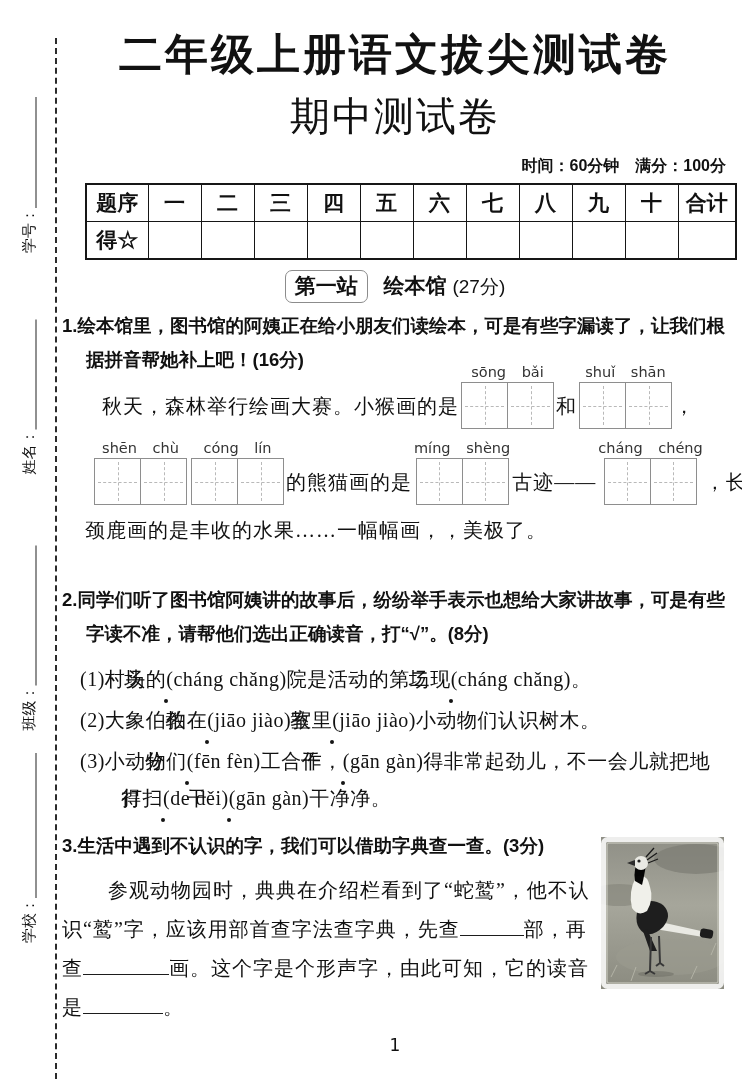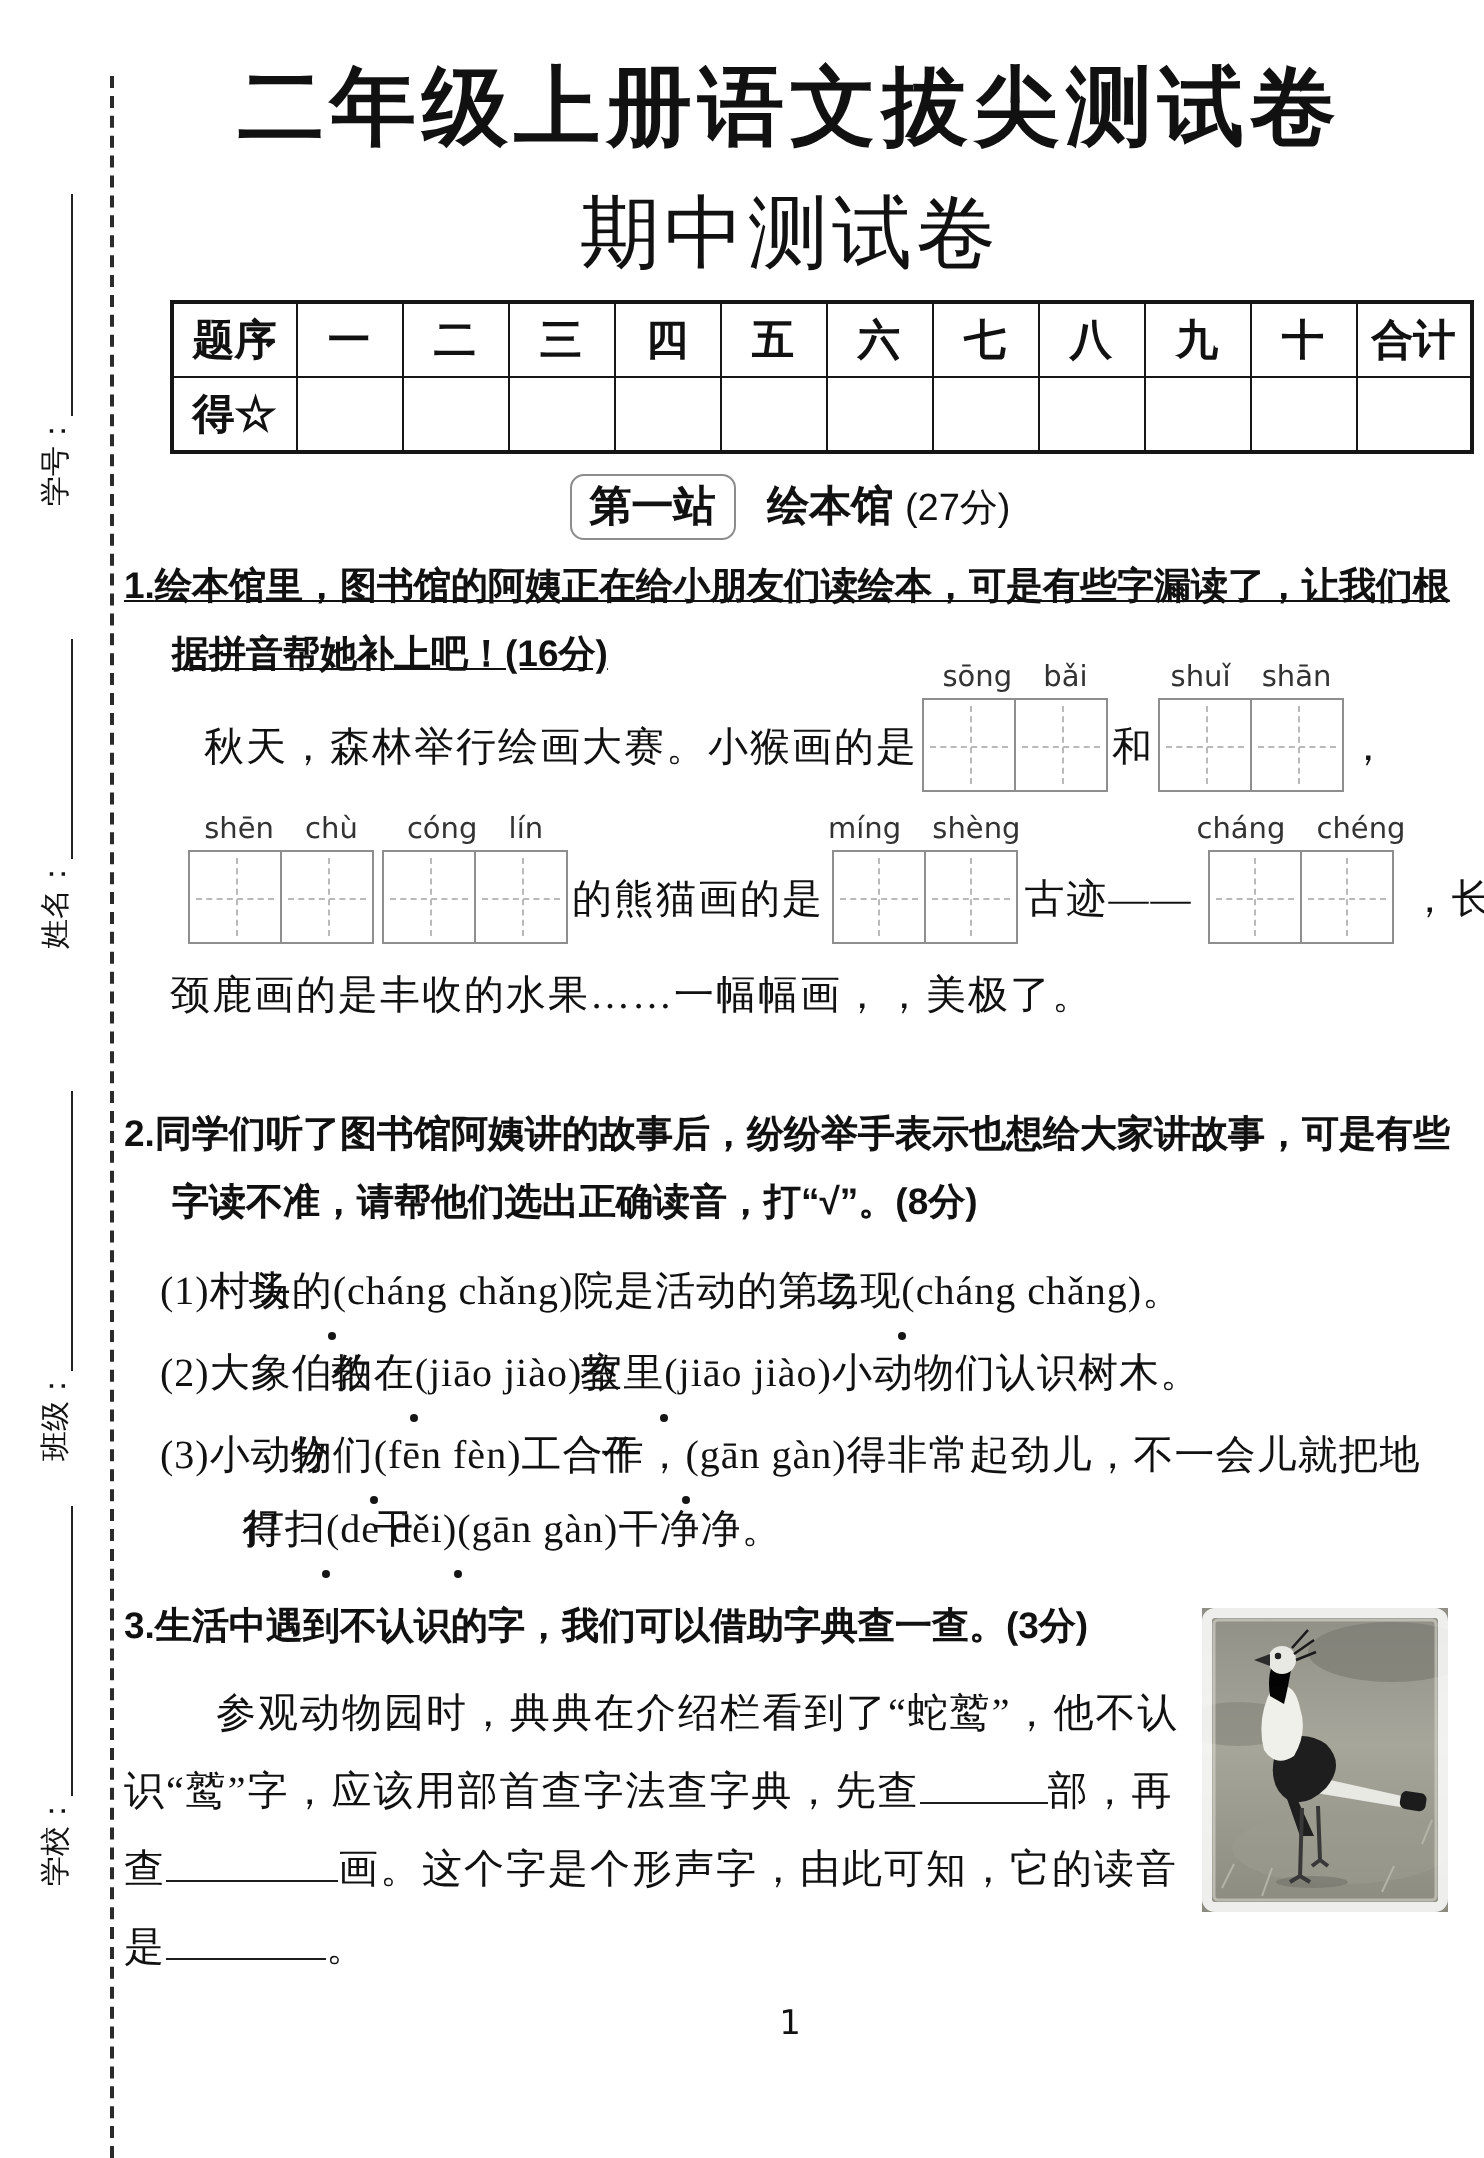--- a/index.html
+++ b/index.html
@@ -86,20 +86,21 @@
 </div>
 <div class="sfield" style="width:190px;top:848px;">
   <span class="slabel">学校：</span>
   <span class="sline"></span>
 </div>
 
 <div class="main">
 
   <h1 class="title">二年级上册语文拔尖测试卷</h1>
   <h2 class="subtitle">期中测试卷</h2>
+  <div class="info">时间：60分钟　满分：100分</div>
 
   <table class="score-table">
     <colgroup>
       <col style="width:62px">
         <col>
         <col>
         <col>
         <col>
         <col>
         <col>
@@ -140,21 +141,21 @@
     </tr>
   </tbody>
     </table>
 
   <div class="section-line">
     <span class="badge">第一站</span>
     <span>绘本馆</span>
     <span class="points">(27分)</span>
   </div>
 
-  <p class="stem" style="margin-top:6px;text-decoration:underline;"><span>1.</span><span>绘本馆里，图书馆的阿姨正在给小朋友们读绘本，可是有些字漏读了，让我们根据拼音帮她补上吧！(16分)</span></p>
+  <p class="stem" style="margin-top:6px;"><span>1.</span><span>绘本馆里，图书馆的阿姨正在给小朋友们读绘本，可是有些字漏读了，让我们根据拼音帮她补上吧！(16分)</span></p>
 
   <div class="prow row1">
     <span class="ktext">秋天，森林举行绘画大赛。小猴画的是</span>
     <div class="pybox">
       <div class="pylabel">sōng bǎi</div>
       <div class="pcells">
           <div class="cell"></div>
           <div class="cell"></div>
         </div>
     </div>

